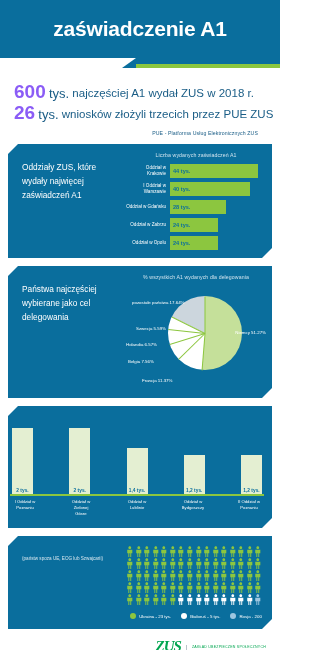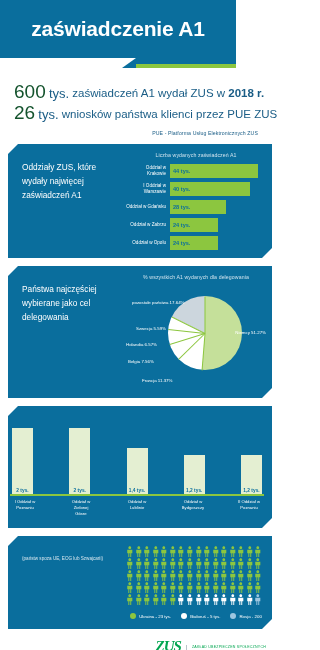--- a/index.html
+++ b/index.html
@@ -6,21 +6,21 @@
   body{
     width:280px;height:650px;
     background:#ffffff;
     font-family:"Liberation Sans", sans-serif;
     overflow:hidden;
     position:relative;
   }
   
   .header{
     position:relative;
-    width:236px;height:68px;
+    width:280px;height:68px;
     background:#0a6e9d;
     overflow:hidden;
   }
   .header-title{
     position:absolute;left:0;right:0;top:17px;
     text-align:center;
     color:#ffffff;
     font-size:21px;
     font-weight:bold;
     letter-spacing:-.2px;
@@ -42,32 +42,32 @@
   }
   
   .lede{padding:14px 14px 0 14px;}
   .lede-line{
     color:#1a5d86;
     font-size:11.5px;
     line-height:19px;
     white-space:nowrap;
   }
   .lede-big{
-    color:#14532d;
+    color:#8b5cf6;
     font-size:19px;
-    font-weight:normal;
+    font-weight:bold;
     vertical-align:-1px;
   }
   .lede-mid{
     color:#1a5d86;
     font-size:13px;
     vertical-align:-1px;
     margin-top:32px;
   }
-  .lede-b{font-weight:bold;}
+  .lede-b{font-weight:normal;}
   .lede-note{
     text-align:right;
     color:#1a5d86;
     font-size:5.2px;
     padding:6px 8px 0 0;
     letter-spacing:.1px;
   }
   
   .panel{
     position:relative;
@@ -241,25 +241,25 @@
 
 <div class="header">
   <div class="header-title">zaświadczenie A1</div>
   <div class="header-notch"></div>
   <div class="header-green"></div>
 </div>
 
 <div class="lede">
   <div class="lede-line">
     <span class="lede-big">600</span>
-    <span class="lede-mid">tys.</span><span> zaświadczeń A1 wydał ZUS w </span><span class="lede-b">2018 r.</span>
+    <span class="lede-mid">tys.</span><span> najczęściej A1 wydał ZUS w </span><span class="lede-b">2018 r.</span>
   </div>
   <div class="lede-line">
     <span class="lede-big">26</span>
-    <span class="lede-mid">tys.</span><span> wniosków państwa klienci przez PUE ZUS</span>
+    <span class="lede-mid">tys.</span><span> wniosków złożyli trzecich przez PUE ZUS</span>
   </div>
   <div class="lede-note">PUE - Platforma Usług Elektronicznych ZUS</div>
 </div>
 
 <div class="panel">
   <div class="panel-inner">
     <div class="panel-left">
       <div class="panel-left-title">Oddziały ZUS, które wydały najwięcej zaświadczeń A1</div>
     </div>
     <div class="panel-right">

